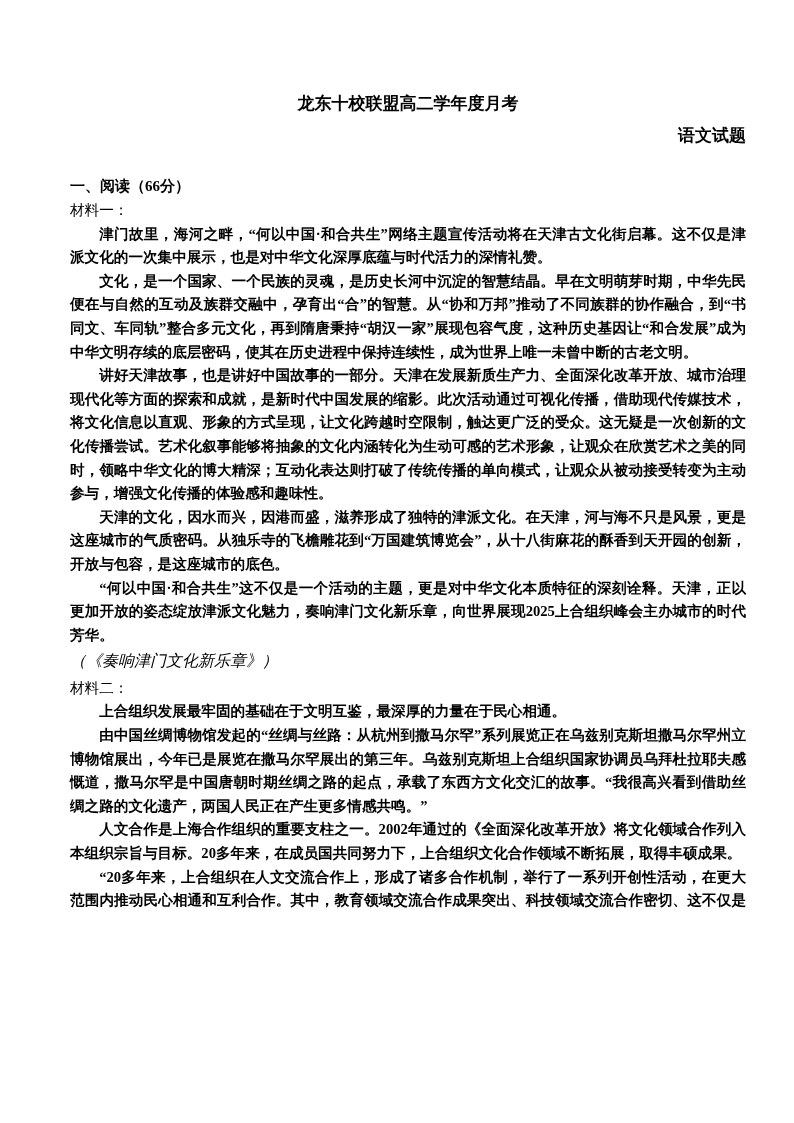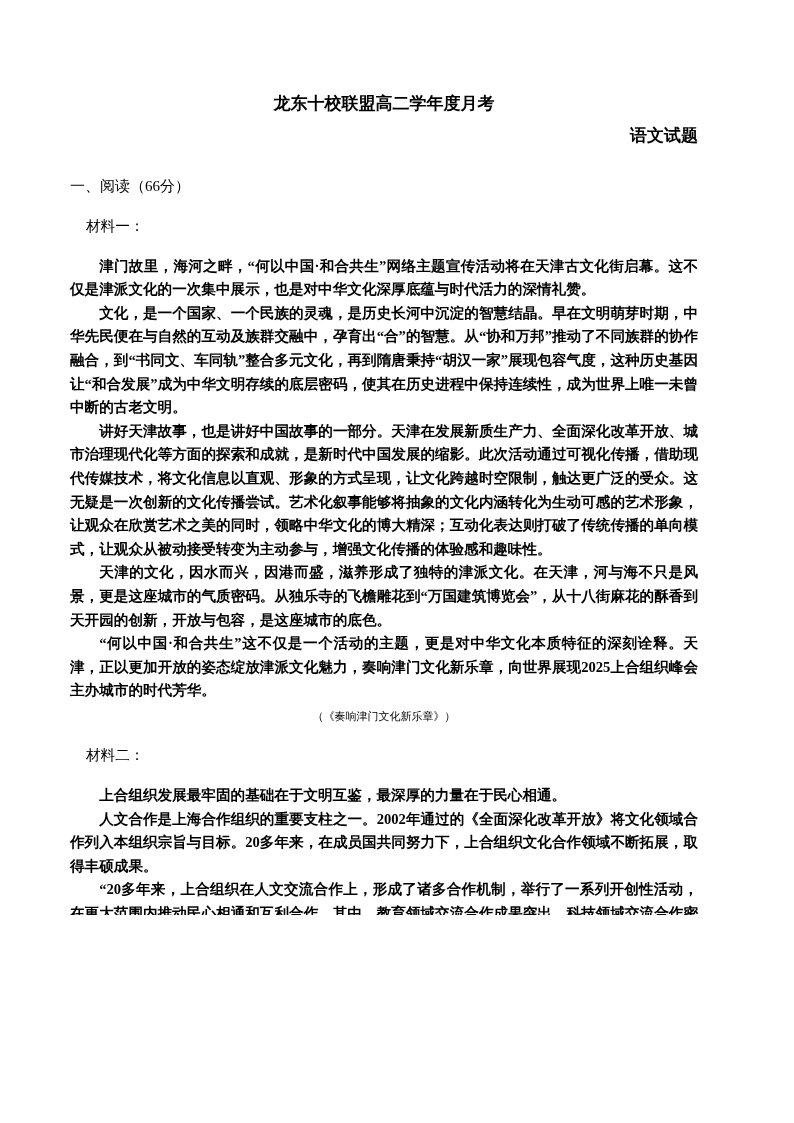--- a/index.html
+++ b/index.html
@@ -6,21 +6,21 @@
     margin: 0;
     padding: 0;
     background: #ffffff;
   }
   .page {
     position: relative;
     width: 794px;
     height: 915px;
     box-sizing: border-box;
     background: #ffffff;
-    padding: 88px 96px 40px 70px;
+    padding: 88px 48px 40px 70px;
     font-family: "Liberation Serif", "DejaVu Serif", serif;
     color: #000000;
     overflow: hidden;
   }
   .doc-title {
     margin: 0;
     text-align: center;
     font-size: 17px;
     font-weight: 700;
     line-height: 32px;
@@ -31,46 +31,47 @@
     font-size: 17px;
     font-weight: 700;
     line-height: 32px;
   }
   .section-gap {
     height: 22px;
   }
   .heading {
     margin: 0;
     font-size: 15px;
-    font-weight: 400;
+    font-weight: 700;
     line-height: 25px;
     text-align: left;
   }
   .para {
     margin: 0;
     font-size: 14.6px;
     line-height: 23.6px;
     text-align: justify;
     text-indent: 2em;
     word-break: break-all;
     font-weight: bold;
   }
   .label {
-    margin: 16px;
+    margin: 0;
     font-size: 14.6px;
     line-height: 23.6px;
     text-align: left;
     text-indent: 0;
   }
   .attribution {
     margin: 2px 0 4px 0;
-    font-size: 11px;
+    font-size: 16px;
     line-height: 23.6px;
-    text-align: center;
+    text-align: left;
     text-indent: 0;
+    font-style: italic;
   }
 </style>
 </head>
 <body>
 
 <div class="page">
 
   <h1 class="doc-title">龙东十校联盟高二学年度月考</h1>
   <h2 class="doc-subtitle">语文试题</h2>
 
@@ -82,16 +83,17 @@
   <p class="para">津门故里，海河之畔，“何以中国·和合共生”网络主题宣传活动将在天津古文化街启幕。这不仅是津派文化的一次集中展示，也是对中华文化深厚底蕴与时代活力的深情礼赞。</p>
   <p class="para">文化，是一个国家、一个民族的灵魂，是历史长河中沉淀的智慧结晶。早在文明萌芽时期，中华先民便在与自然的互动及族群交融中，孕育出“合”的智慧。从“协和万邦”推动了不同族群的协作融合，到“书同文、车同轨”整合多元文化，再到隋唐秉持“胡汉一家”展现包容气度，这种历史基因让“和合发展”成为中华文明存续的底层密码，使其在历史进程中保持连续性，成为世界上唯一未曾中断的古老文明。</p>
   <p class="para">讲好天津故事，也是讲好中国故事的一部分。天津在发展新质生产力、全面深化改革开放、城市治理现代化等方面的探索和成就，是新时代中国发展的缩影。此次活动通过可视化传播，借助现代传媒技术，将文化信息以直观、形象的方式呈现，让文化跨越时空限制，触达更广泛的受众。这无疑是一次创新的文化传播尝试。艺术化叙事能够将抽象的文化内涵转化为生动可感的艺术形象，让观众在欣赏艺术之美的同时，领略中华文化的博大精深；互动化表达则打破了传统传播的单向模式，让观众从被动接受转变为主动参与，增强文化传播的体验感和趣味性。</p>
   <p class="para">天津的文化，因水而兴，因港而盛，滋养形成了独特的津派文化。在天津，河与海不只是风景，更是这座城市的气质密码。从独乐寺的飞檐雕花到“万国建筑博览会”，从十八街麻花的酥香到天开园的创新，开放与包容，是这座城市的底色。</p>
   <p class="para">“何以中国·和合共生”这不仅是一个活动的主题，更是对中华文化本质特征的深刻诠释。天津，正以更加开放的姿态绽放津派文化魅力，奏响津门文化新乐章，向世界展现2025上合组织峰会主办城市的时代芳华。</p>
 
   <p class="attribution">（《奏响津门文化新乐章》）</p>
 
   <p class="label">材料二：</p>
   <p class="para">上合组织发展最牢固的基础在于文明互鉴，最深厚的力量在于民心相通。</p>
+  <p class="para">由中国丝绸博物馆发起的“丝绸与丝路：从杭州到撒马尔罕”系列展览正在乌兹别克斯坦撒马尔罕州立博物馆展出，今年已是展览在撒马尔罕展出的第三年。乌兹别克斯坦上合组织国家协调员乌拜杜拉耶夫感慨道，撒马尔罕是中国唐朝时期丝绸之路的起点，承载了东西方文化交汇的故事。“我很高兴看到借助丝绸之路的文化遗产，两国人民正在产生更多情感共鸣。”</p>
   <p class="para">人文合作是上海合作组织的重要支柱之一。2002年通过的《全面深化改革开放》将文化领域合作列入本组织宗旨与目标。20多年来，在成员国共同努力下，上合组织文化合作领域不断拓展，取得丰硕成果。</p>
   <p class="para">“20多年来，上合组织在人文交流合作上，形成了诸多合作机制，举行了一系列开创性活动，在更大范围内推动民心相通和互利合作。其中，教育领域交流合作成果突出、科技领域交流合作密切、这不仅是一个活动的主题、卫生领域交流合作全面发展。”卢山冰说，成果的取得源于多种因素的共同作用，“首先，互信、互利、平等、协商、尊重多样文明、谋求共同发展的‘上海精神’是成员国之间开展人文交流合作的基础，完全契合成员国的意愿和诉求；其二，成员国高层包括国家元首和政府首脑的有力推动和地</p>
 
 </div>
 
 </body></html>

